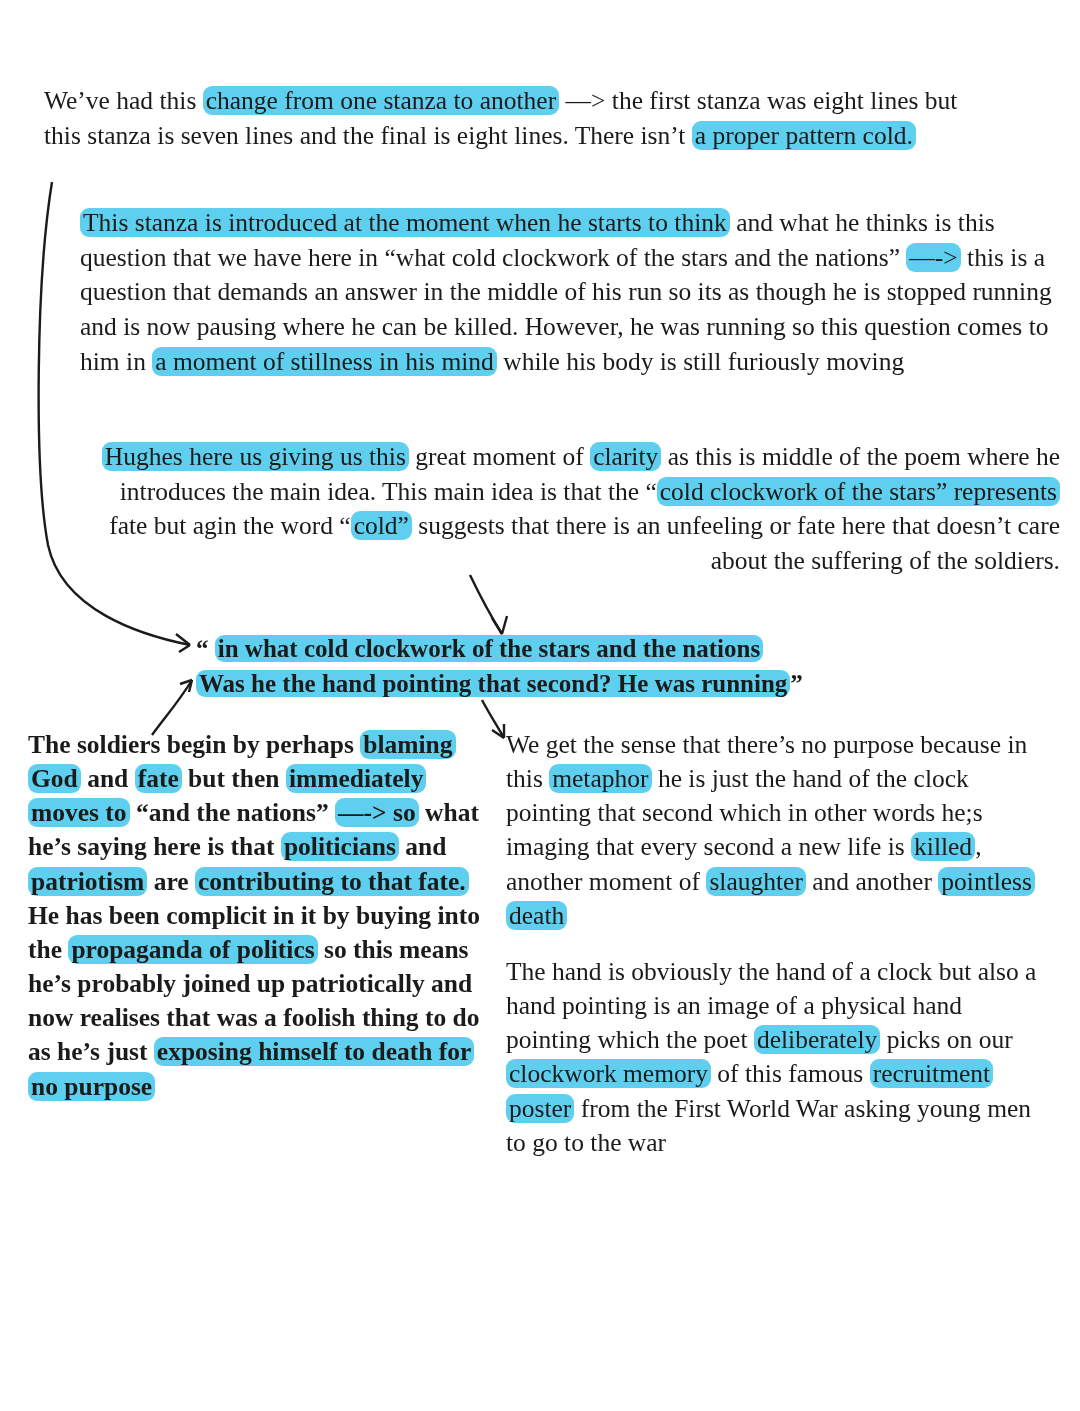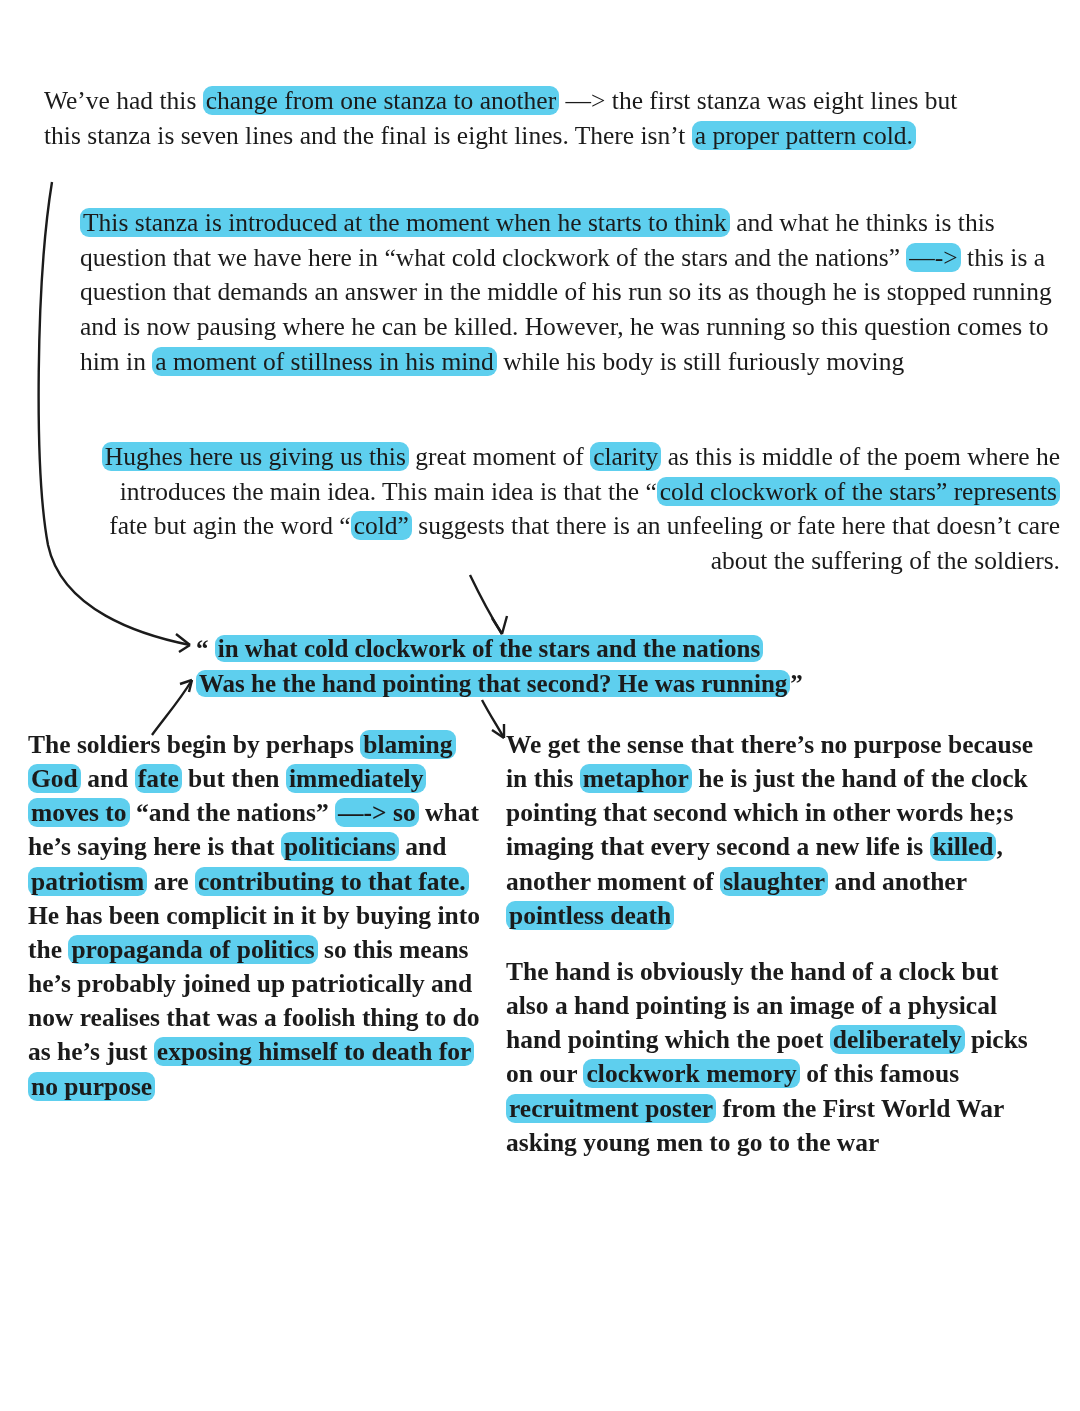--- a/index.html
+++ b/index.html
@@ -71,21 +71,20 @@
     line-height: 1.34;
   }
   #col-right {
     left: 506px;
     top: 728px;
     width: 540px;
     line-height: 1.34;
   }
   #col-right p {
     margin: 0 0 22px 0;
-    font-weight: bold;
   }
   #col-left p {
     margin: 0;
     font-weight: bold;
   }
 
   svg.ink {
     position: absolute;
     left: 0;
     top: 0;

